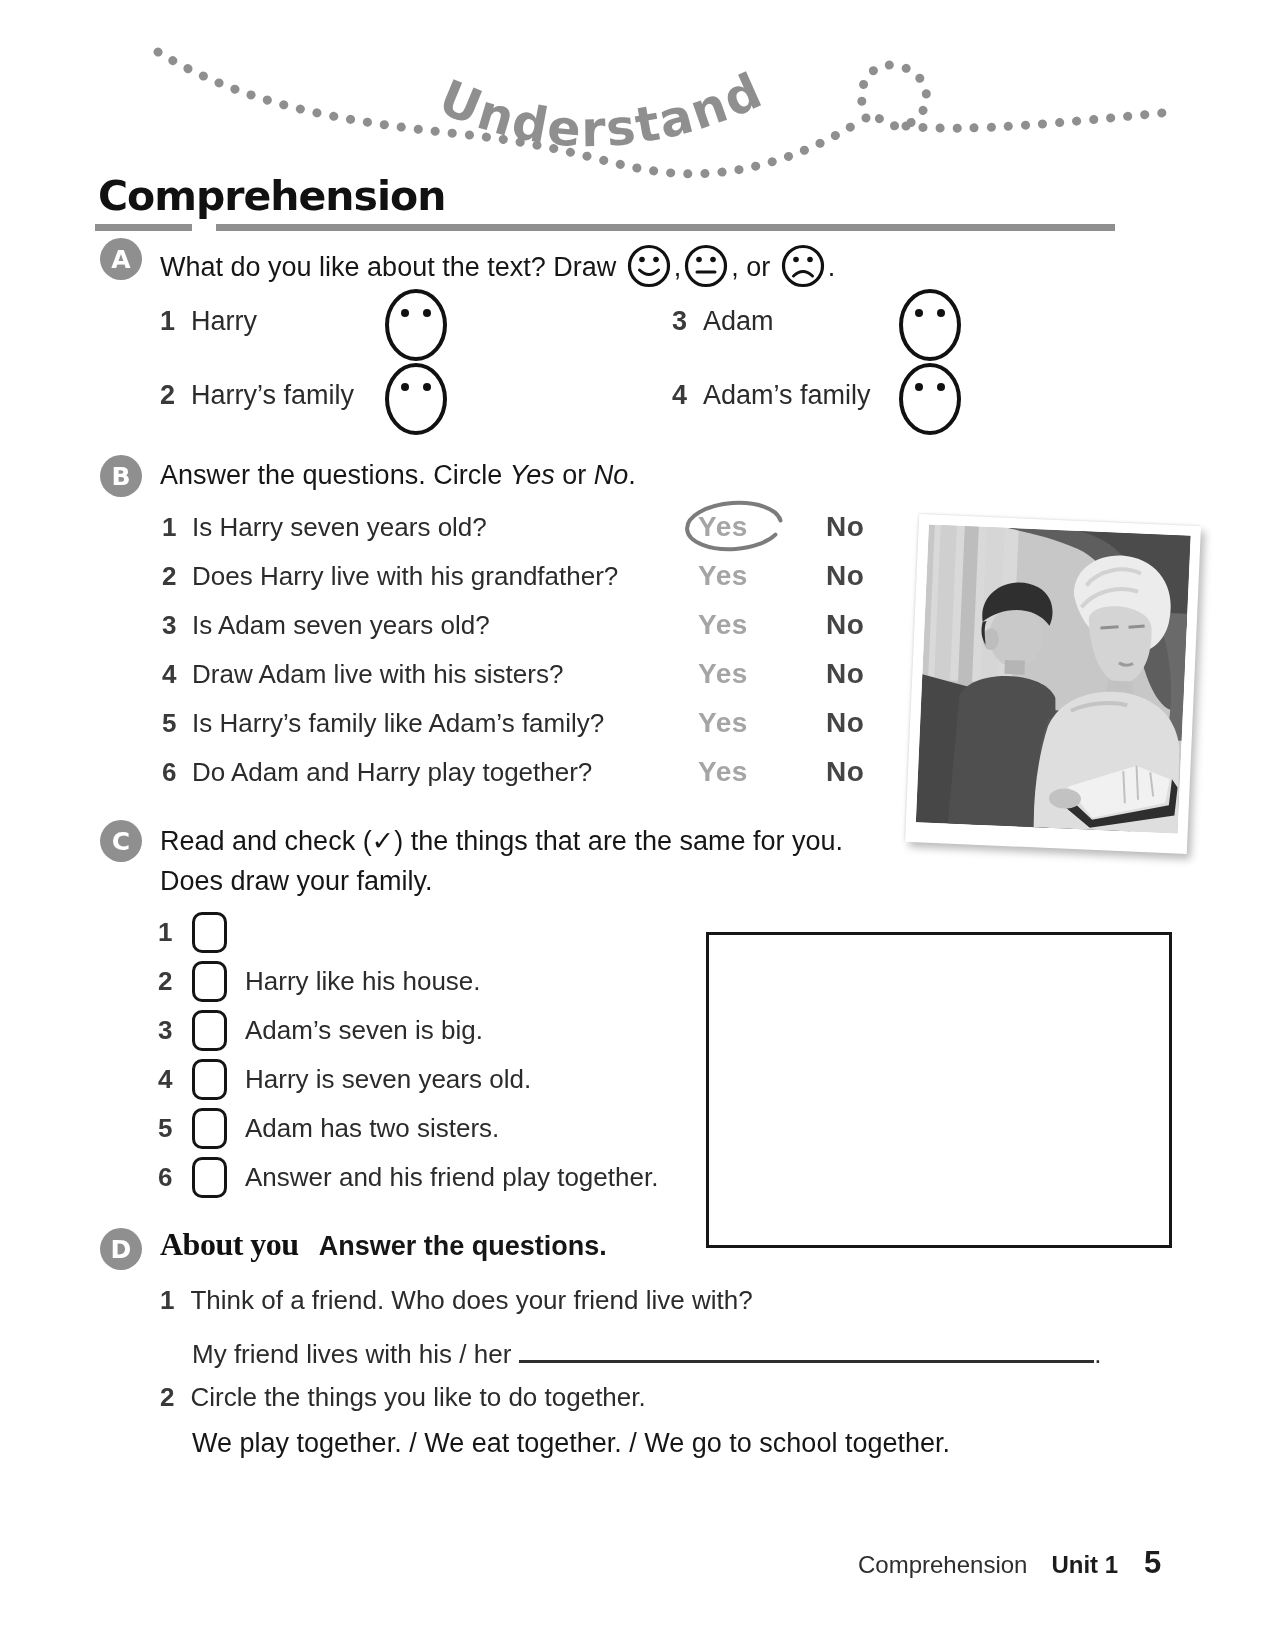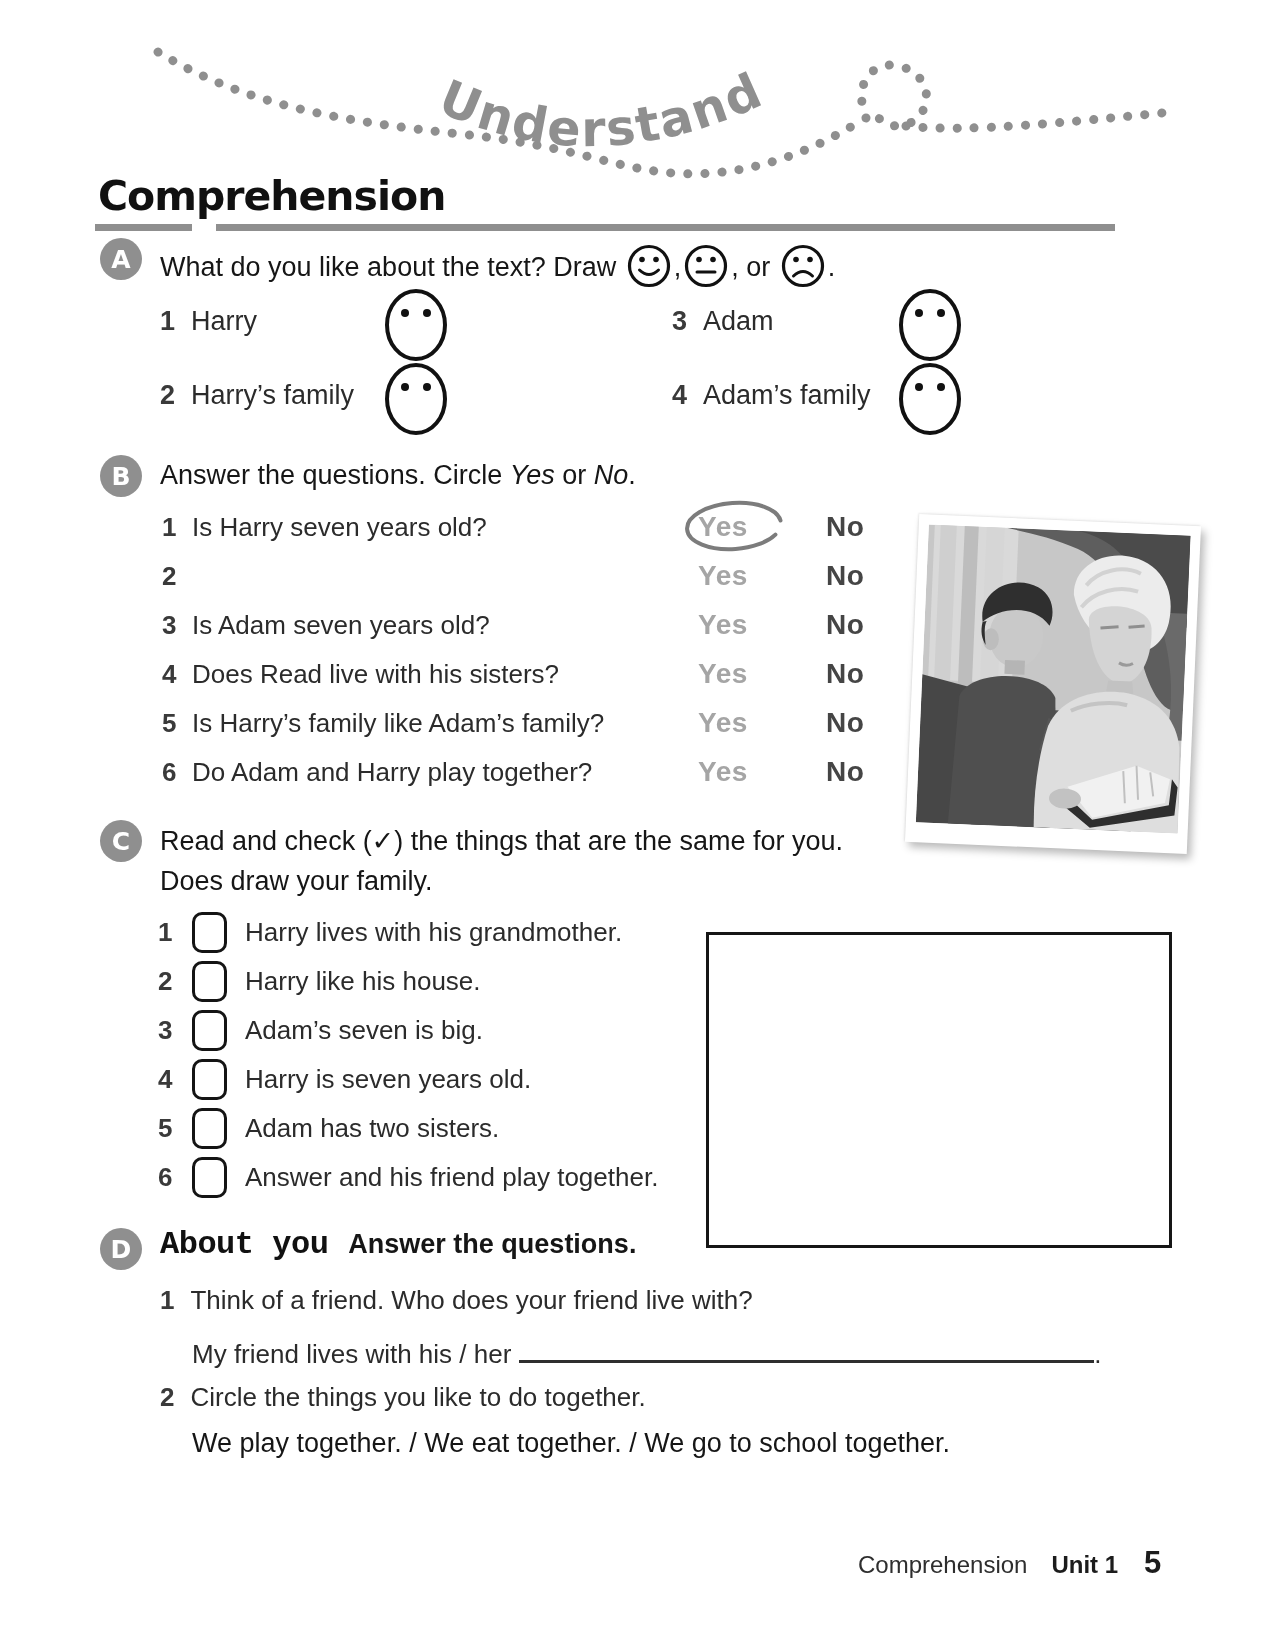--- a/index.html
+++ b/index.html
@@ -46,21 +46,21 @@
     transform:rotate(2.5deg);
     box-shadow:4px 5px 8px rgba(0,0,0,.28), -1px -1px 2px rgba(0,0,0,.08);
   }
   
   .c-row{position:absolute;left:158px;height:44px;display:flex;align-items:center;white-space:nowrap}
   .c-row .num{font-size:26px;width:24px}
   .checkbox{width:29px;height:35px;border:3px solid #141414;border-radius:10px;margin:0 18px 0 10px;background:#fff}
   .draw-box{position:absolute;left:706px;top:932px;width:460px;height:310px;border:3px solid #161616;background:#fff}
   
   .d-title{
-    font-family:Liberation Mono, monospace;font-weight:bold;font-size:32px;color:#111;letter-spacing:-.5px;
+    font-family:Liberation Serif, serif;font-weight:bold;font-size:32px;color:#111;letter-spacing:-.5px;
   }
   .d-rest{font-size:27px;font-weight:bold;color:#161616;margin-left:20px}
   .blank-line{display:inline-block;width:575px;border-bottom:3px solid #2e2e2e;height:28px;margin-left:8px}
   
   .footer{position:absolute;left:858px;top:1545px;display:flex;align-items:baseline;white-space:nowrap}
   .footer .f-sec{font-size:24px;color:#2e2e2e}
   .footer .f-unit{font-size:24px;font-weight:bold;color:#1c1c1c;margin-left:24px}
   .footer .f-page{font-size:31px;font-weight:bold;color:#1c1c1c;margin-left:26px}
 </style>
 </head>
@@ -149,32 +149,33 @@
   <span class="num">1</span>
   <span class="q-text">Is Harry seven years old?</span>
   <svg class="yes-oval" width="112" height="56" viewBox="0 0 112 56">
       <ellipse cx="56" cy="28" rx="47" ry="23" fill="none" stroke="#7c7c7c" stroke-width="4" pathLength="100" stroke-dasharray="93 7" stroke-dashoffset="-6" stroke-linecap="round" transform="rotate(-4 56 28)"></ellipse>
     </svg>
   <span class="yes">Yes</span>
   <span class="no">No</span>
 </div>
 <div class="b-row" style="top:556px">
   <span class="num">2</span>
+  <span class="q-text">Does Harry live with his grandfather?</span>
   <span class="yes">Yes</span>
   <span class="no">No</span>
 </div>
 <div class="b-row" style="top:605px">
   <span class="num">3</span>
   <span class="q-text">Is Adam seven years old?</span>
   <span class="yes">Yes</span>
   <span class="no">No</span>
 </div>
 <div class="b-row" style="top:654px">
   <span class="num">4</span>
-  <span class="q-text">Does Read live with his sisters?</span>
+  <span class="q-text">Draw Adam live with his sisters?</span>
   <span class="yes">Yes</span>
   <span class="no">No</span>
 </div>
 <div class="b-row" style="top:703px">
   <span class="num">5</span>
   <span class="q-text">Is Harry’s family like Adam’s family?</span>
   <span class="yes">Yes</span>
   <span class="no">No</span>
 </div>
 <div class="b-row" style="top:752px">
@@ -218,21 +219,20 @@
   </svg>
 </div>
 
 <div class="badge" style="left:100px;top:820px">C</div>
 <div class="sec-head" style="left:160px;top:825px">Read and check (✓) the things that are the same for you.</div>
 <div class="sec-head" style="left:160px;top:866px">Does draw your family.</div>
 
 <div class="c-row" style="top:910px">
   <span class="num">1</span>
   <span class="checkbox"></span>
-  <span class="body-text">Harry lives with his grandmother.</span>
 </div>
 <div class="c-row" style="top:959px">
   <span class="num">2</span>
   <span class="checkbox"></span>
   <span class="body-text">Harry like his house.</span>
 </div>
 <div class="c-row" style="top:1008px">
   <span class="num">3</span>
   <span class="checkbox"></span>
   <span class="body-text">Adam’s seven is big.</span>

